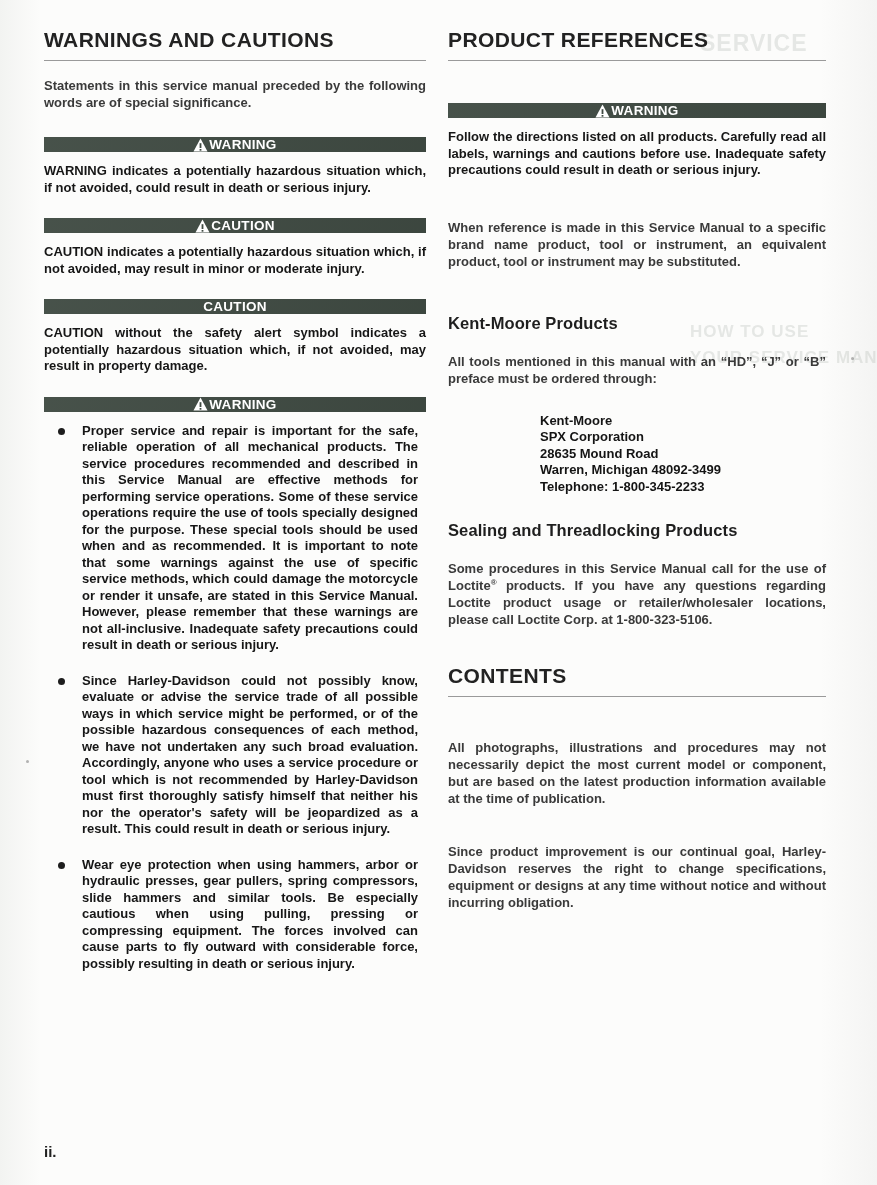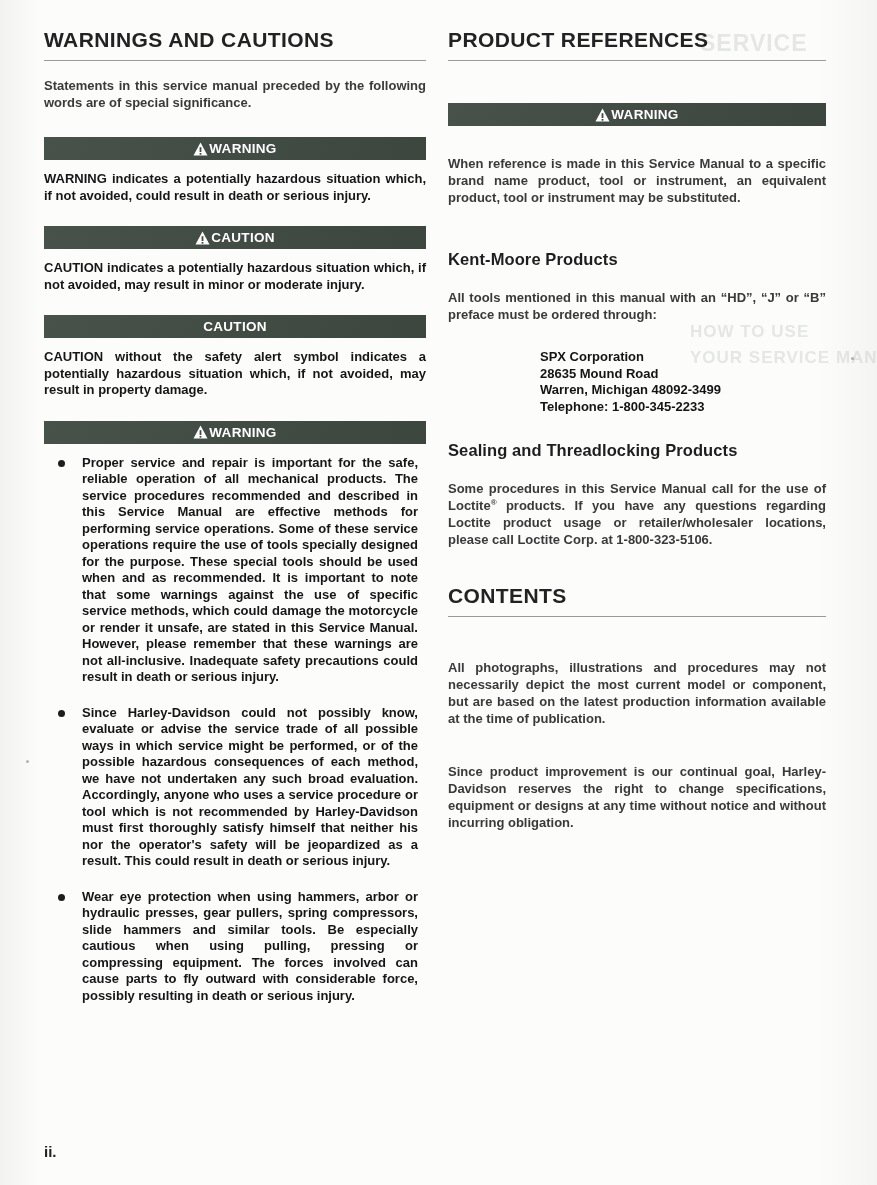--- a/index.html
+++ b/index.html
@@ -67,21 +67,21 @@
     color: #1e1e1e;
     letter-spacing: 0.3px;
     margin: 0 0 24px 0;
   }
 
   
   .banner {
     background: #3f4a42;
     background-image: linear-gradient(115deg, rgba(255,255,255,0.045), rgba(0,0,0,0.05));
     color: #ffffff;
-    height: 23px;
+    height: 15px;
     display: flex;
     align-items: center;
     justify-content: center;
     font-size: 13.5px;
     font-weight: bold;
     letter-spacing: 0.3px;
     margin: 0 0 11px 0;
   }
   .banner .blabel { display: inline-block; }
   .tri {
@@ -279,32 +279,34 @@
       <span class="tri">
         <svg width="15" height="14" viewBox="0 0 15 14" aria-hidden="true">
           <polygon points="7.5,0.5 14.5,13.5 0.5,13.5" fill="#ffffff"></polygon>
           <rect x="6.6" y="5.2" width="1.8" height="4.8" fill="#3f4a42"></rect>
           <rect x="6.6" y="11.0" width="1.8" height="1.7" fill="#3f4a42"></rect>
         </svg>
       </span>
       <span class="blabel">WARNING</span>
     </div>
 
+    <p class="bold">Follow the directions listed on all products. Carefully read all labels, warnings and cautions before use. Inadequate safety precautions could result in death or serious injury.</p>
 
     <div class="gap-md"></div>
 
     <p class="reg">When reference is made in this Service Manual to a specific brand name product, tool or instrument, an equivalent product, tool or instrument may be substituted.</p>
 
     <div class="gap-md"></div>
 
     <h2 class="sub-title">Kent-Moore Products</h2>
 
     <p class="reg">All tools mentioned in this manual with an “HD”, “J” or “B” preface must be ordered through:</p>
 
     <div class="addr">
+      <div>Kent-Moore</div>
       <div>SPX Corporation</div>
       <div>28635 Mound Road</div>
       <div>Warren, Michigan 48092-3499</div>
       <div>Telephone: 1-800-345-2233</div>
     </div>
 
     <h2 class="sub-title">Sealing and Threadlocking Products</h2>
 
 
     <p class="reg"><span>Some procedures in this Service Manual call for the use of Loctite</span><span class="sup">®</span><span> products. If you have any questions regarding Loctite product usage or retailer/wholesaler locations, please call Loctite Corp. at 1-800-323-5106.</span></p>

